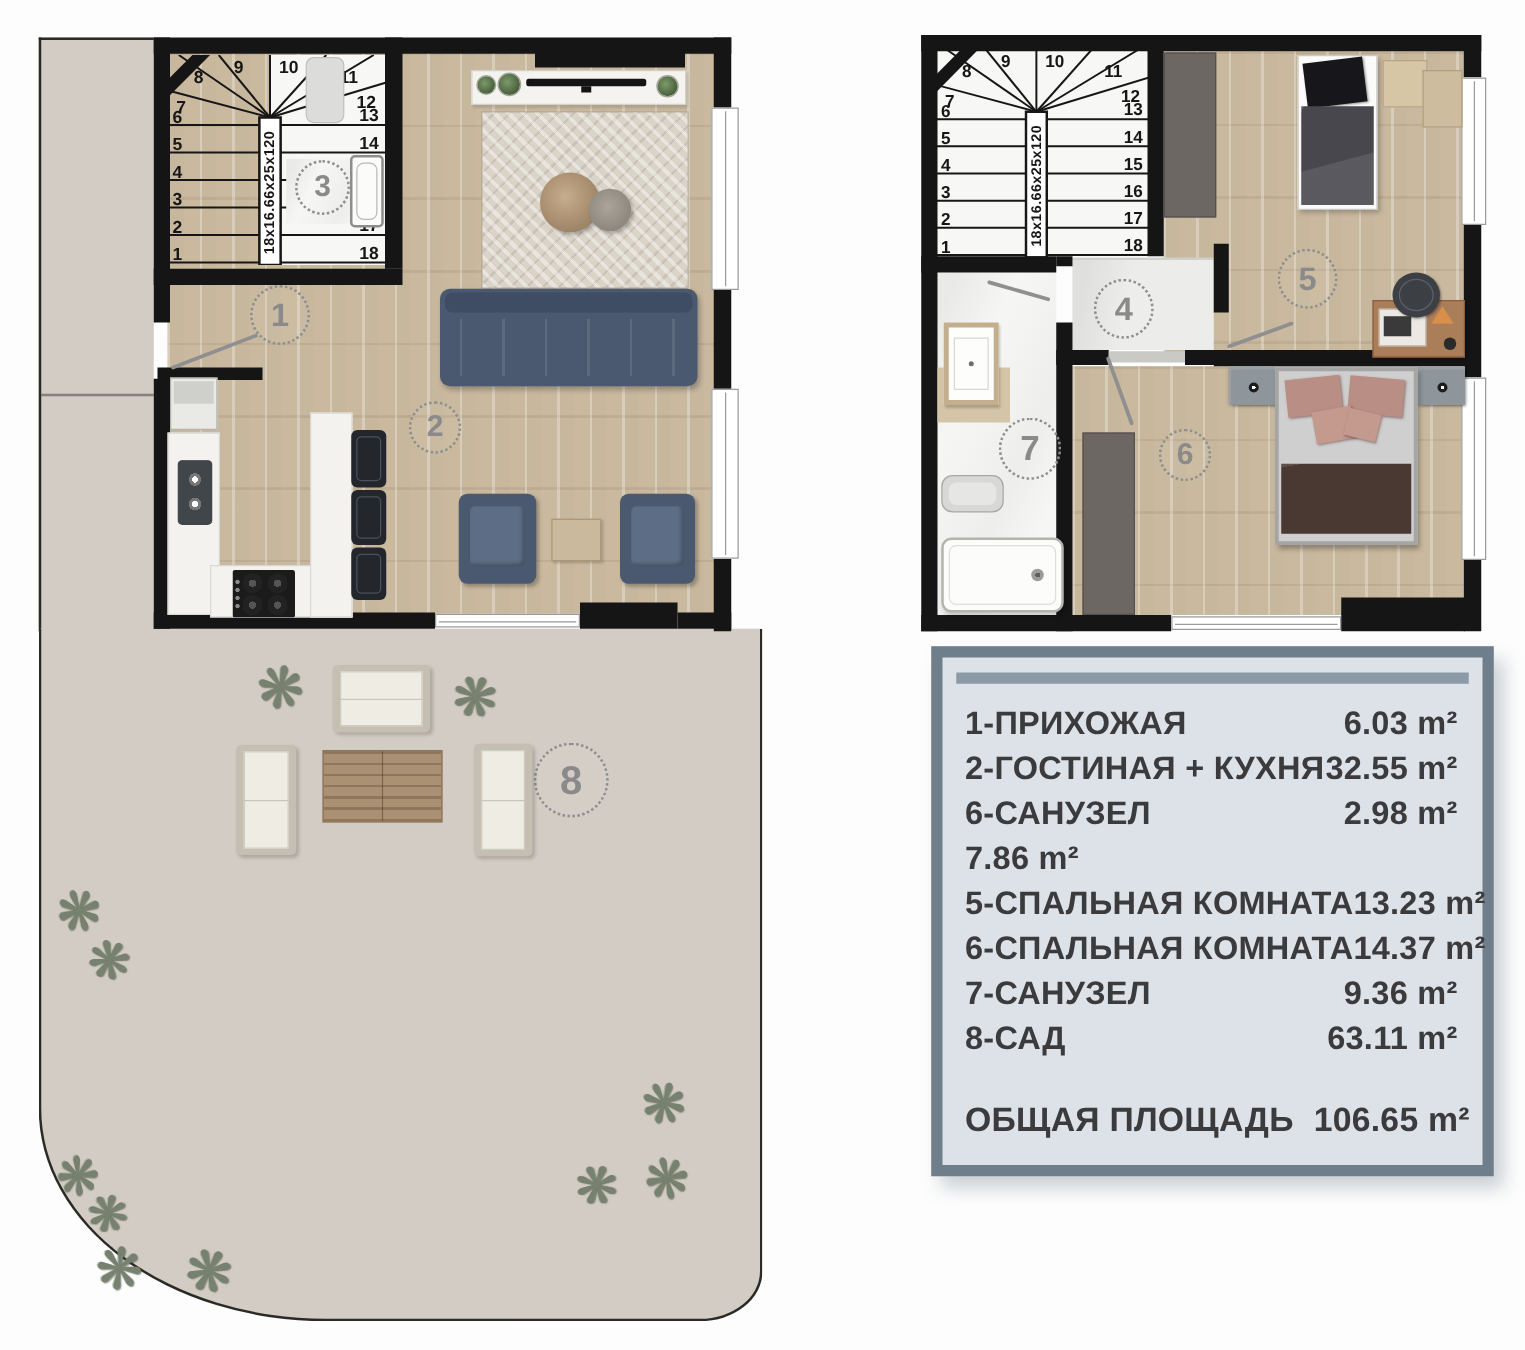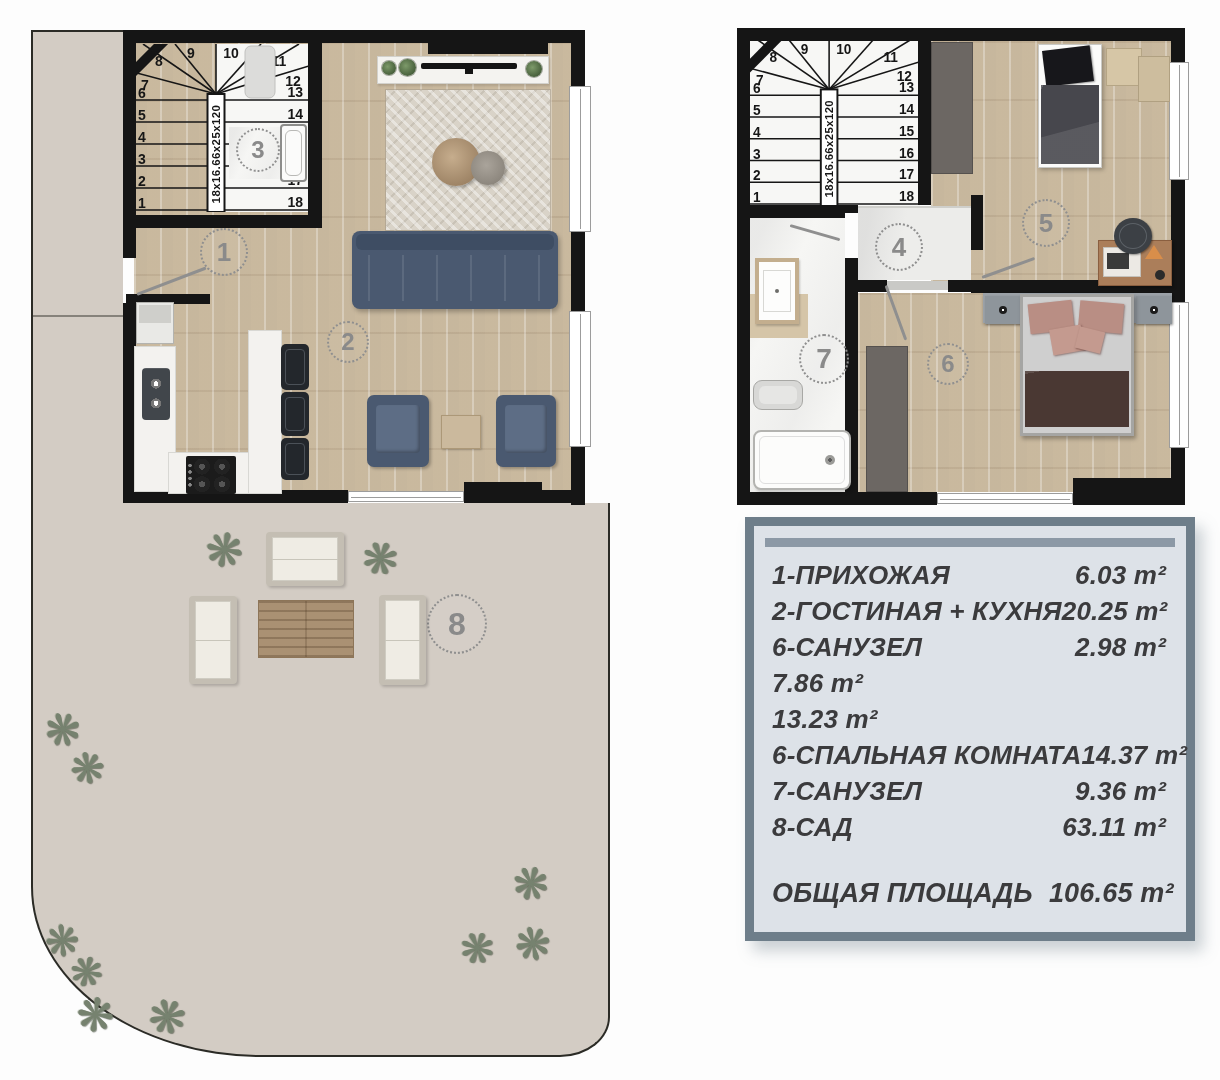--- a/index.html
+++ b/index.html
@@ -129,22 +129,22 @@
   .fridge::before{content:"";position:absolute;left:2px;top:2px;right:2px;height:45%;background:#cfcfcb;}
 
   
   svg text{font-family:"Liberation Sans",sans-serif;font-weight:bold;fill:#161616;}
 
   
   .legend{position:absolute;left:745px;top:517px;width:450px;height:424px;box-sizing:border-box;
     background:#dde2e8;border:9px solid #6e7e8a;box-shadow:8px 10px 14px rgba(110,125,138,.35);}
   .legend-topbar{position:absolute;left:11px;right:11px;top:12px;height:9px;background:#8c99a6;}
   .legend-rows{position:absolute;left:18px;right:20px;top:34px;}
-  .lrow{display:flex;justify-content:space-between;align-items:flex-start;height:36px;
-    font-size:26px;font-weight:bold;color:#3b3b3d;letter-spacing:.2px;white-space:nowrap;font-style:italic;}
+  .lrow{display:flex;justify-content:space-between;align-items:center;height:36px;
+    font-size:26px;font-weight:bold;color:#3b3b3d;letter-spacing:.2px;white-space:nowrap;}
   .lrow.total{margin-top:30px;font-size:27px;gap:16px;}
   .lvalue{font-weight:bold;}
 </style>
 </head>
 <body>
 
 <div id="canvas">
 
   <div class="abs" style="left:0;top:0;width:640px;height:1080px;">
 
@@ -365,30 +365,31 @@
 
   <div class="legend">
     <div class="legend-topbar"></div>
     <div class="legend-rows">
       <div class="lrow">
         <span class="llabel">1-ПРИХОЖАЯ</span>
         <span class="lvalue">6.03 m²</span>
       </div>
       <div class="lrow">
         <span class="llabel">2-ГОСТИНАЯ + КУХНЯ</span>
-        <span class="lvalue">20.25 m²</span>
+        <span class="lvalue">32.55 m²</span>
       </div>
       <div class="lrow">
         <span class="llabel">6-САНУЗЕЛ</span>
         <span class="lvalue">2.98 m²</span>
       </div>
       <div class="lrow">
         <span class="lvalue">7.86 m²</span>
       </div>
       <div class="lrow">
+        <span class="llabel">5-СПАЛЬНАЯ КОМНАТА</span>
         <span class="lvalue">13.23 m²</span>
       </div>
       <div class="lrow">
         <span class="llabel">6-СПАЛЬНАЯ КОМНАТА</span>
         <span class="lvalue">14.37 m²</span>
       </div>
       <div class="lrow">
         <span class="llabel">7-САНУЗЕЛ</span>
         <span class="lvalue">9.36 m²</span>
       </div>

